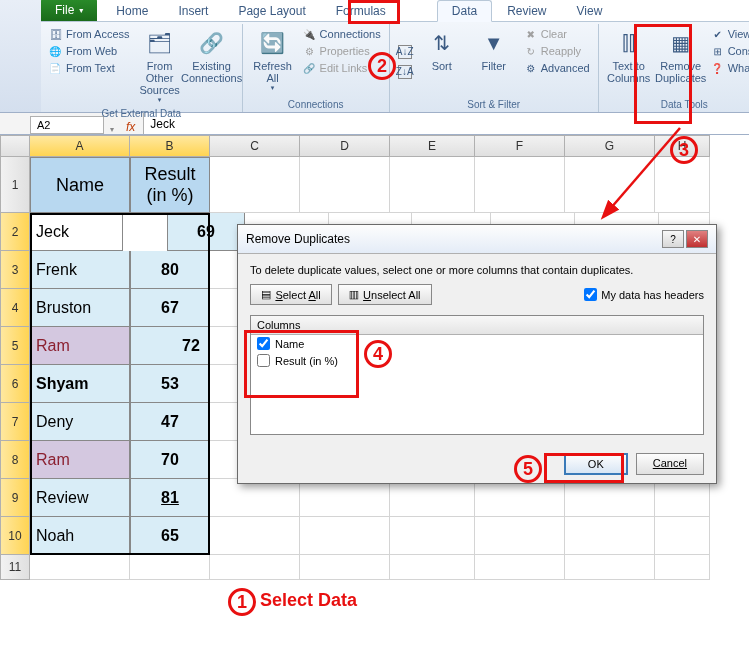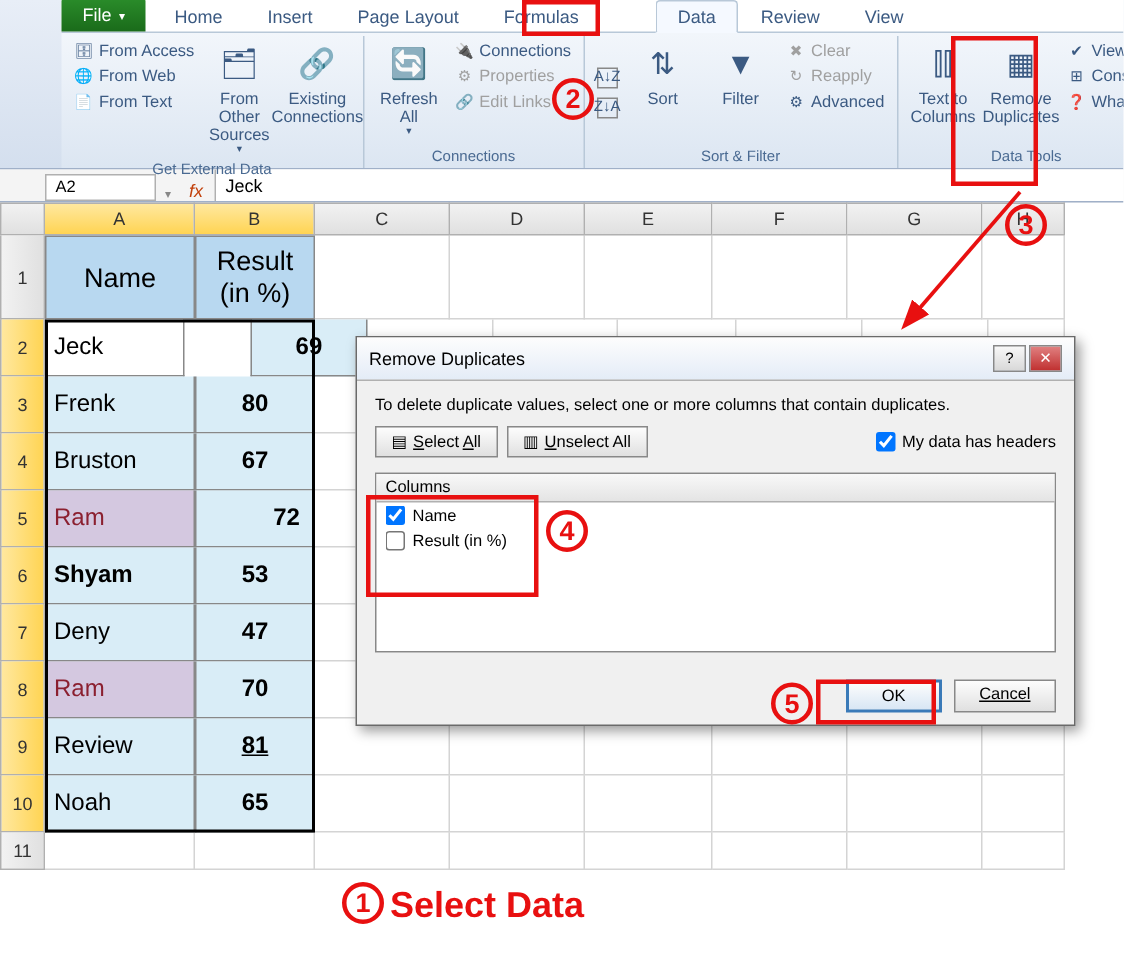--- a/index.html
+++ b/index.html
@@ -61,21 +61,21 @@
 .listbox { background: #fff; border: 1px solid #888; height: 120px; padding: 0; }
 .listhdr { background: linear-gradient(#f8f8f8,#e4e4e4); border-bottom: 1px solid #b0b0b0; padding: 3px 6px; }
 .listitem { padding: 2px 6px; display: flex; align-items: center; gap: 5px; }
 .dlg-foot { display: flex; justify-content: flex-end; gap: 8px; padding: 8px 12px; }
 .okbtn { border: 2px solid #3a7ab8; background: linear-gradient(#fdfdfd,#d8e6f4); padding: 3px 22px; }
 .cancelbtn { border: 1px solid #888; background: linear-gradient(#fdfdfd,#e0e0e0); padding: 3px 16px; text-decoration: underline; }
 
 
 .anno-box { position: absolute; border: 3px solid #e81010; pointer-events: none; }
 .anno-circ { position: absolute; border: 3px solid #e81010; border-radius: 50%; width: 28px; height: 28px; display: flex; align-items: center; justify-content: center; color: #e81010; font-size: 18px; font-weight: bold; pointer-events: none; background: transparent; }
-.anno-text { position: absolute; color: #e81010; font-size: 24px; font-weight: bold; pointer-events: none; }
+.anno-text { position: absolute; color: #e81010; font-size: 18px; font-weight: bold; pointer-events: none; }
 .anno-arrow { position: absolute; pointer-events: none; }
 
 input[type=checkbox]{ width:13px; height:13px; }
 </style>
 </head>
 <body>
 
 <div class="ribbon">
   <div class="tabs">
     <div class="file-tab">

